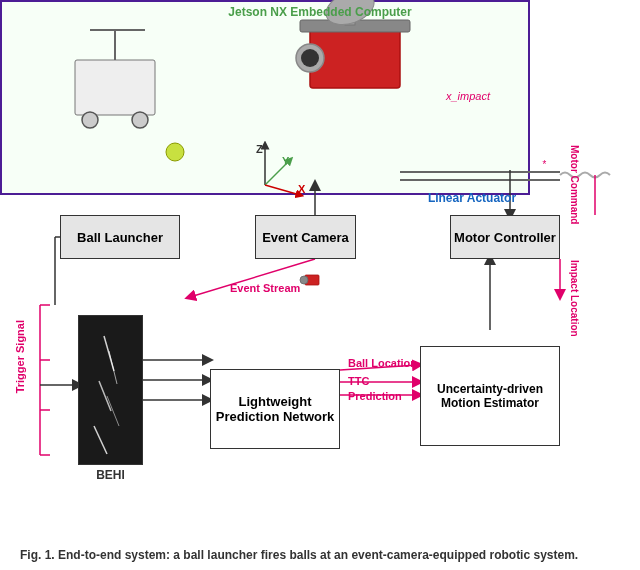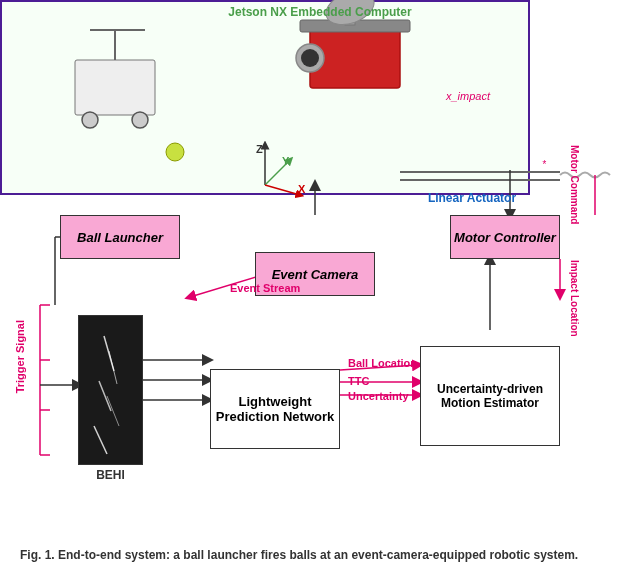--- a/index.html
+++ b/index.html
@@ -13,36 +13,35 @@
     }
     .diagram-container {
       position: relative;
       width: 640px;
       height: 570px;
     }
     
     .box {
       position: absolute;
       border: 1.5px solid #333;
-      background: #f9a8d4;
+      background: #e5e5e5;
       display: flex;
       align-items: center;
       justify-content: center;
       text-align: center;
       font-size: 13px;
       font-weight: bold;
-      font-style: italic;
     }
     .box-ball-launcher {
       left: 60px; top: 215px;
       width: 120px; height: 44px;
     }
     .box-event-camera {
       left: 255px; top: 215px;
-      width: 120px; height: 44px; margin-top: 37px;
+      width: 101px; height: 44px;
     }
     .box-motor-controller {
       left: 450px; top: 215px;
       width: 110px; height: 44px;
     }
     
     .box-jetson {
       left: 60px; top: 295px;
       width: 530px; height: 195px;
       border: 2px solid #4c1d95;
@@ -355,21 +354,21 @@
   <div class="label-event-stream">Event Stream</div>
   <div class="label-motor-cmd">Motor Command</div>
   <div class="label-impact-loc">Impact Location</div>
   <div class="label-ximpact">
     <em>x_impact</em>
   </div>
   <div class="label-linear-act">Linear Actuator</div>
 
   <div class="label-pink" style="left:348px; top:357px;">Ball Location</div>
   <div class="label-pink" style="left:348px; top:375px;">TTC</div>
-  <div class="label-pink" style="left:348px; top:390px;">Uncertainty</div>
+  <div class="label-pink" style="left:348px; top:390px;">Prediction</div>
 
   <div class="label-z">Z</div>
   <div class="label-y">Y</div>
   <div class="label-x">X</div>
 
   <div class="caption">
     <span>Fig. 1.</span>
     <span>End-to-end system: a ball launcher fires balls at an event-camera-equipped robotic system.</span>
   </div>
 

